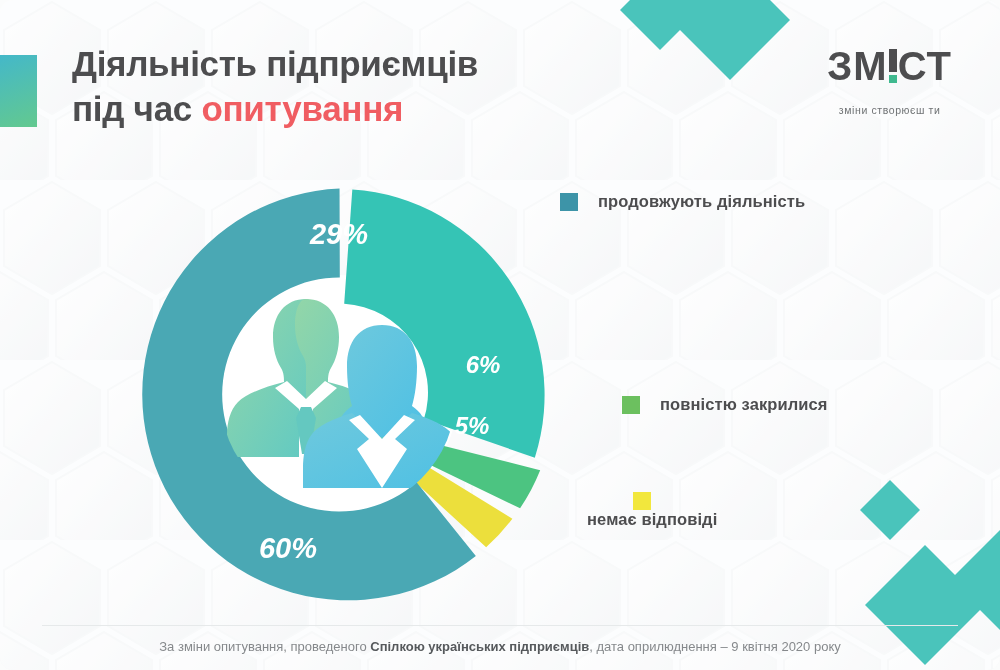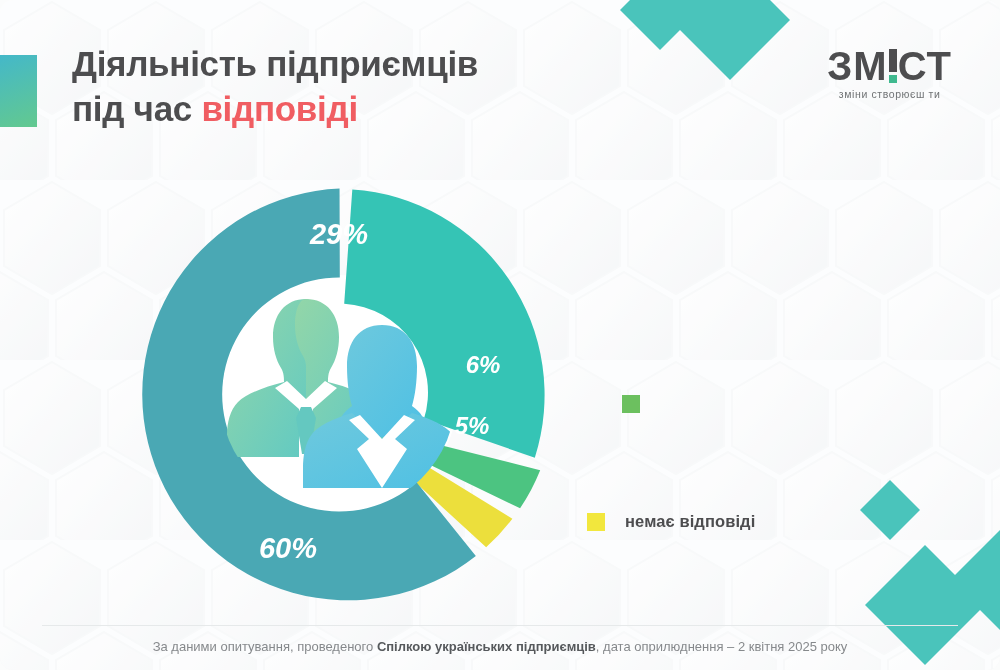--- a/index.html
+++ b/index.html
@@ -80,21 +80,21 @@
     height: 23px;
     background: #4d4d4f;
   }
   .logo-bang .dot {
     width: 8px;
     height: 8px;
     background: #3fb98f;
     margin-top: 3px;
   }
   .logo-tag {
-    margin-top: 2px;
+    margin-top: 18px;
     font-size: 10.5px;
     color: #6f7274;
     letter-spacing: 0.6px;
   }
   
   .chart-wrap {
     position: absolute;
     left: 120px;
     top: 175px;
     width: 440px;
@@ -189,21 +189,21 @@
       <polygon points="890,480 920,510 890,540 860,510"></polygon>
       <polygon points="925,545 985,605 925,665 865,605"></polygon>
       <polygon points="1010,520 1070,580 1010,640 950,580"></polygon>
     </g>
   </svg>
 
   <div class="left-bar"></div>
 
   <div class="title">
     <span>Діяльність підприємців</span><br>
-    <span>під час </span><span class="accent">відповіді</span>
+    <span>під час </span><span class="accent">опитування</span>
   </div>
 
   <div class="logo">
     <div class="logo-mark">
       <span>ЗМ</span>
       <span class="logo-bang">
         <span class="bar"></span>
         <span class="dot"></span>
       </span>
       <span>СТ</span>
@@ -306,30 +306,35 @@
       </g>
 
       <text class="pct pct-lg" x="219" y="61">29%</text>
       <text class="pct pct-sm" x="363" y="192">6%</text>
       <text class="pct pct-sm" x="352" y="253">5%</text>
       <text class="pct pct-lg" x="168" y="375">60%</text>
     </svg>
   </div>
 
   <div class="legend">
+    <div class="legend-item" style="left:20px; top:12px;">
+      <span class="legend-swatch" style="background:#3d94a8;"></span>
+      <span class="legend-label">продовжують діяльність</span>
+    </div>
 
 
     <div class="legend-item" style="left:82px; top:215px;">
       <span class="legend-swatch" style="background:#6cc05f;"></span>
+      <span class="legend-label">повністю закрилися</span>
     </div>
 
-    <div class="legend-item" style="left:47px; top:332px;">
+    <div class="legend-item" style="left:47px; top:312px;flex-direction:column;">
       <span class="legend-swatch" style="background:#f2e73d;"></span>
       <span class="legend-label">немає відповіді</span>
     </div>
   </div>
 
   <div class="footer-rule"></div>
   <div class="footer">
-    <span>За даними опитування, проведеного </span><b>Спілкою українських підприємців</b><span>, дата оприлюднення – 2 квітня 2025 року</span>
+    <span>За зміни опитування, проведеного </span><b>Спілкою українських підприємців</b><span>, дата оприлюднення – 9 квітня 2020 року</span>
   </div>
 
 </div>
 
 </body></html>

